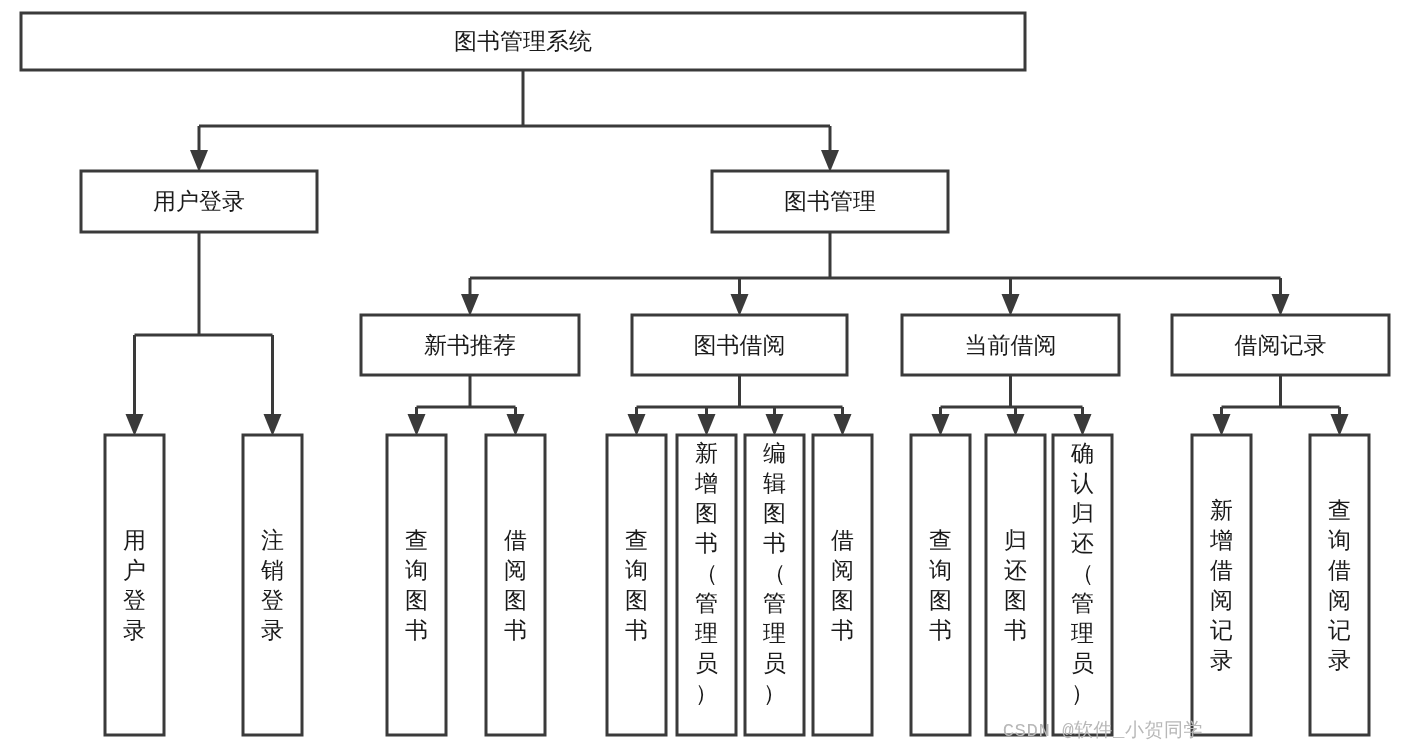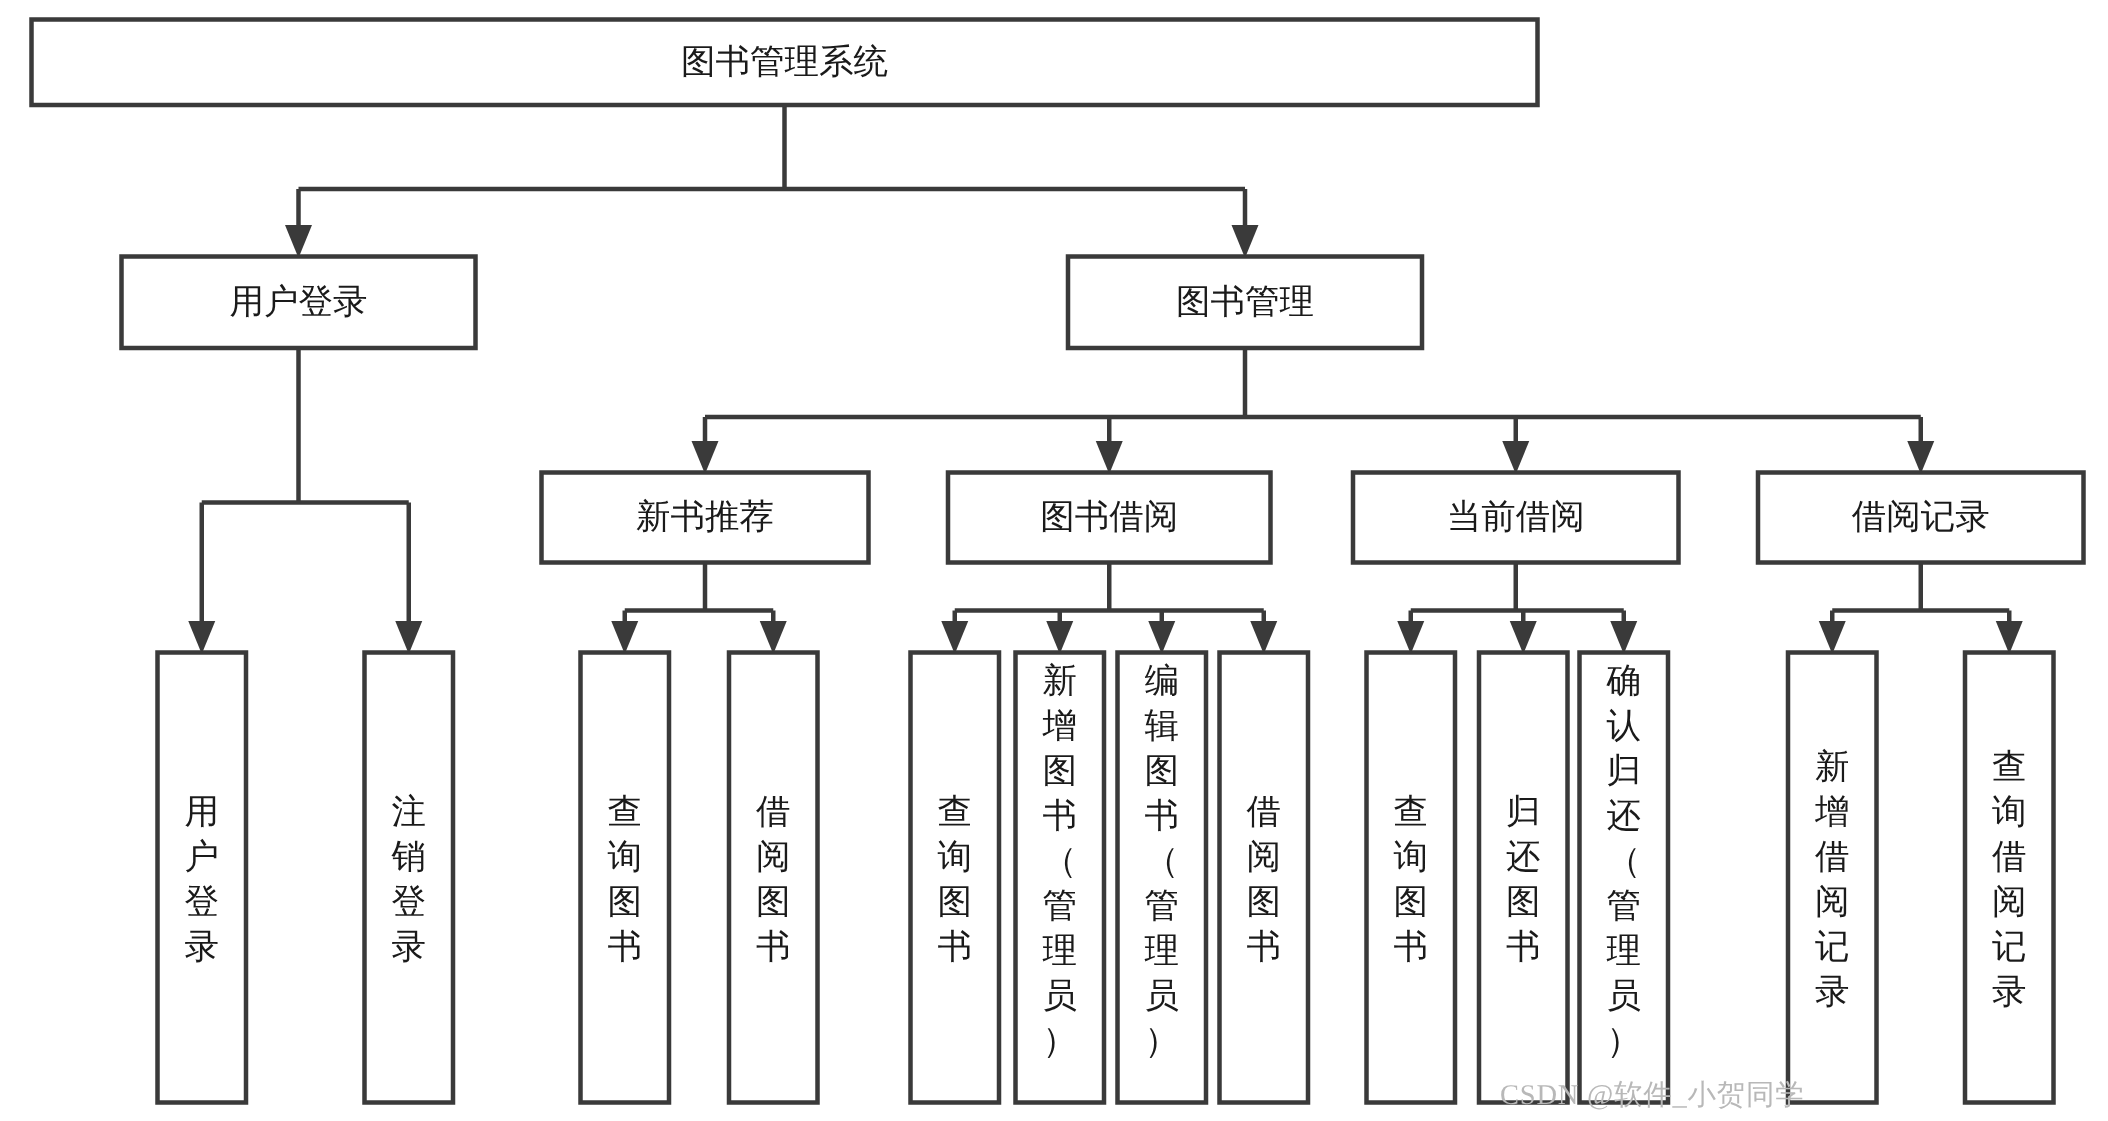--- a/index.html
+++ b/index.html
@@ -48,21 +48,21 @@
     fill: none;
   }
   .edge-arrow {
     fill: #3a3a3a;
     stroke: none;
   }
   .watermark {
     position: absolute;
     right: 8px;
     bottom: 4px;
-    font-family: Liberation Serif, serif;
+    font-family: Liberation Mono, monospace;
     font-size: 19px;
     color: #b8b8b8;
     letter-spacing: 0.5px;
     white-space: nowrap;
     pointer-events: none;
     user-select: none;
   }
 </style>
 </head>
 <body>

